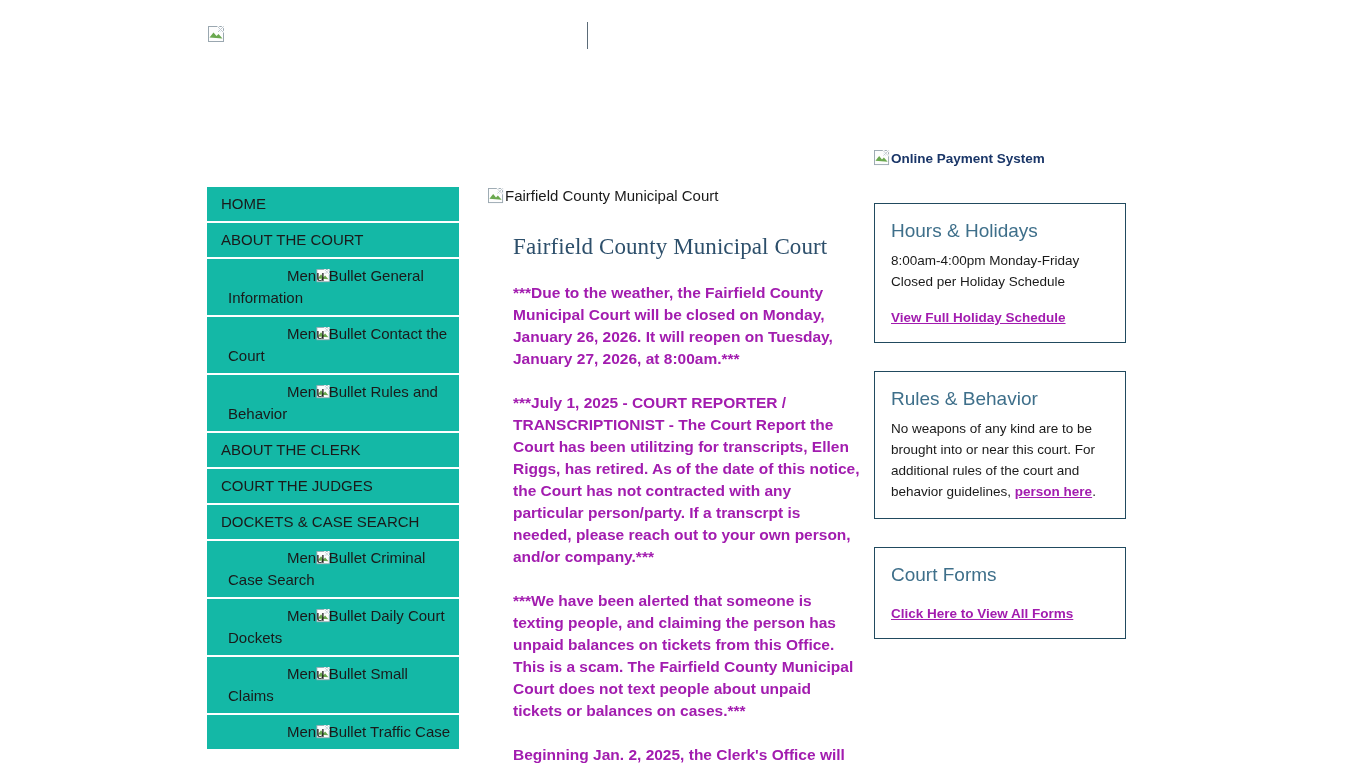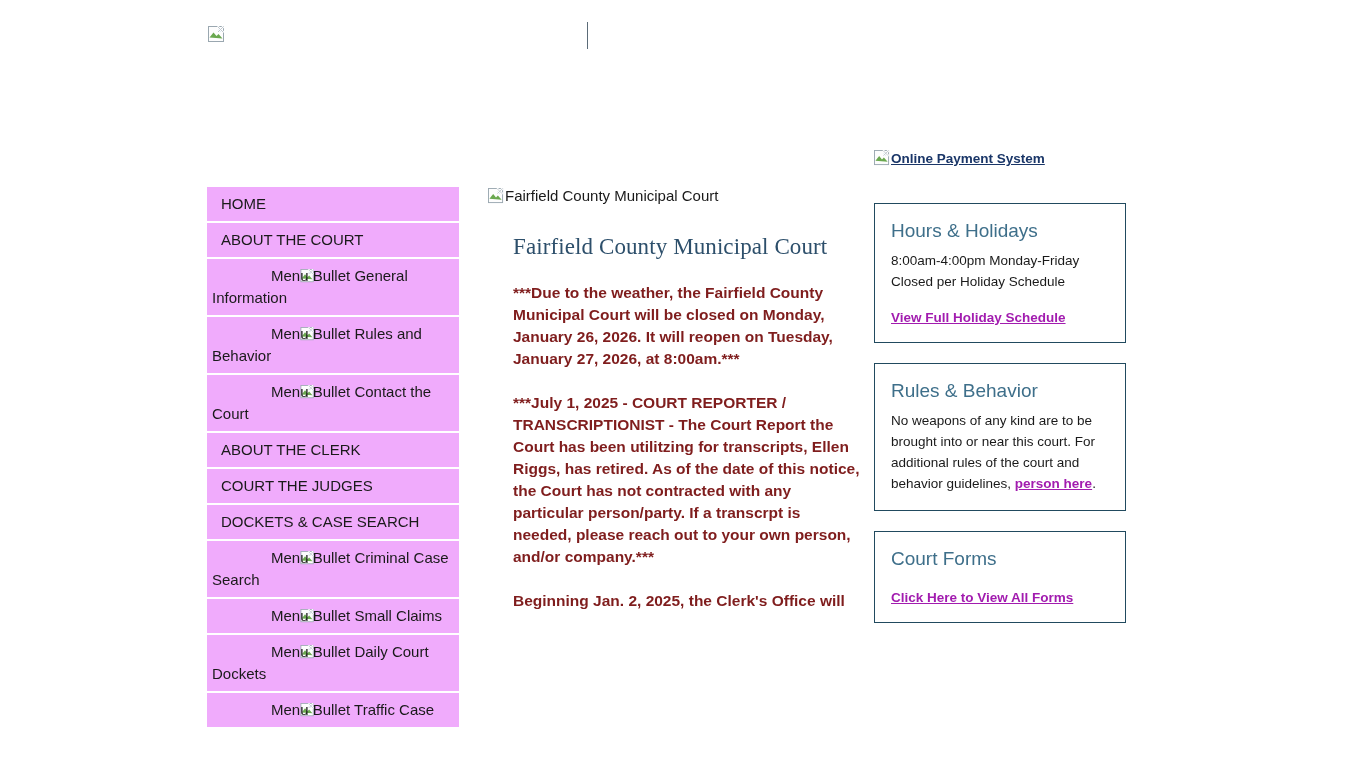--- a/index.html
+++ b/index.html
@@ -43,32 +43,32 @@
   }
 
   
   .sidebar {
     position: absolute;
     left: 207px; top: 186px;
     width: 252px;
     border-top: 1px solid #ffffff;
   }
   .nav-item {
-    background: #f0abfc;
+    background: #14b8a6;
     border-bottom: 2px solid #ffffff;
     color: #1a1a1a;
     font-size: 15px;
     line-height: 22px;
     padding: 6px 4px 6px 14px;
     text-decoration: none;
     display: block;
     cursor: pointer;
   }
   .nav-item.sub {
-    padding-left: 5px;
+    padding-left: 21px;
     text-indent: 44px;
   }
   .nav-item .bullet {
     display: inline-block;
     width: 15px; height: 14px;
     vertical-align: -2px;
     margin-right: 0px;
   }
 
   
@@ -89,54 +89,53 @@
   h1.court-title {
     font-family: "Liberation Serif", serif;
     font-size: 23px;
     font-weight: normal;
     color: #2d4f6b;
     margin: 28px 0 0 25px;
     line-height: 26px;
     letter-spacing: 0.1px;
   }
   .alert {
-    color: #7f1d1d;
+    color: #a21caf;
     font-weight: bold;
     font-size: 15.5px;
     line-height: 22px;
     margin: 22px 0 0 25px;
     width: 350px;
   }
 
   
   .rail {
     position: absolute;
     left: 874px; top: 150px;
     width: 255px;
   }
   .rail-link {
     display: block;
     color: #1a3668;
     font-weight: bold;
     font-size: 13.5px;
-    text-decoration: underline;
     margin-bottom: 0;
     line-height: 18px;
     white-space: nowrap;
     cursor: pointer;
   }
   .rail-link .brokenimg { vertical-align: -3px; }
   .rail-link-2 { margin-top: 26px; }
 
   .card {
     border: 1px solid #214a5f;
     background: #ffffff;
     width: 252px;
     padding: 14px 16px 16px 16px;
-    margin-top: 20px;
+    margin-top: 28px;
   }
   .card h2 {
     font-family: "Liberation Sans", sans-serif;
     font-weight: normal;
     font-size: 19px;
     color: #3e6f8a;
     margin: 0 0 6px 0;
     line-height: 26px;
   }
   .card p {
@@ -191,56 +190,56 @@
             <path d="M15.5 0.5 L9.5 6.5" stroke="#ffffff" stroke-width="2.4" fill="none"></path>
             <path d="M10 1 L15 6 M15 1 L10 6" stroke="#c0c8cf" stroke-width="1" fill="none"></path>
           </svg></span><span>Menu Bullet General Information</span></a>
       <a class="nav-item sub"><span class="bullet"><svg width="15" height="14" viewBox="0 0 17 17">
             <rect x="0.5" y="0.5" width="15" height="15" fill="#fdfdfd" stroke="#9aa7b0"></rect>
             <path d="M1.5 11.5 L5.5 6.5 L8.5 10 L10.5 8 L14.5 12.5 Z" fill="#6aa84f"></path>
             <circle cx="11.5" cy="4.5" r="1.6" fill="#bdd7ee"></circle>
             <path d="M9.5 0.5 L15.5 6.5" stroke="#ffffff" stroke-width="2.4" fill="none"></path>
             <path d="M15.5 0.5 L9.5 6.5" stroke="#ffffff" stroke-width="2.4" fill="none"></path>
             <path d="M10 1 L15 6 M15 1 L10 6" stroke="#c0c8cf" stroke-width="1" fill="none"></path>
+          </svg></span><span>Menu Bullet Contact the Court</span></a>
+      <a class="nav-item sub"><span class="bullet"><svg width="15" height="14" viewBox="0 0 17 17">
+            <rect x="0.5" y="0.5" width="15" height="15" fill="#fdfdfd" stroke="#9aa7b0"></rect>
+            <path d="M1.5 11.5 L5.5 6.5 L8.5 10 L10.5 8 L14.5 12.5 Z" fill="#6aa84f"></path>
+            <circle cx="11.5" cy="4.5" r="1.6" fill="#bdd7ee"></circle>
+            <path d="M9.5 0.5 L15.5 6.5" stroke="#ffffff" stroke-width="2.4" fill="none"></path>
+            <path d="M15.5 0.5 L9.5 6.5" stroke="#ffffff" stroke-width="2.4" fill="none"></path>
+            <path d="M10 1 L15 6 M15 1 L10 6" stroke="#c0c8cf" stroke-width="1" fill="none"></path>
           </svg></span><span>Menu Bullet Rules and Behavior</span></a>
-      <a class="nav-item sub"><span class="bullet"><svg width="15" height="14" viewBox="0 0 17 17">
-            <rect x="0.5" y="0.5" width="15" height="15" fill="#fdfdfd" stroke="#9aa7b0"></rect>
-            <path d="M1.5 11.5 L5.5 6.5 L8.5 10 L10.5 8 L14.5 12.5 Z" fill="#6aa84f"></path>
-            <circle cx="11.5" cy="4.5" r="1.6" fill="#bdd7ee"></circle>
-            <path d="M9.5 0.5 L15.5 6.5" stroke="#ffffff" stroke-width="2.4" fill="none"></path>
-            <path d="M15.5 0.5 L9.5 6.5" stroke="#ffffff" stroke-width="2.4" fill="none"></path>
-            <path d="M10 1 L15 6 M15 1 L10 6" stroke="#c0c8cf" stroke-width="1" fill="none"></path>
-          </svg></span><span>Menu Bullet Contact the Court</span></a>
       <a class="nav-item"><span>ABOUT THE CLERK</span></a>
       <a class="nav-item"><span>COURT THE JUDGES</span></a>
       <a class="nav-item"><span>DOCKETS &amp; CASE SEARCH</span></a>
       <a class="nav-item sub"><span class="bullet"><svg width="15" height="14" viewBox="0 0 17 17">
             <rect x="0.5" y="0.5" width="15" height="15" fill="#fdfdfd" stroke="#9aa7b0"></rect>
             <path d="M1.5 11.5 L5.5 6.5 L8.5 10 L10.5 8 L14.5 12.5 Z" fill="#6aa84f"></path>
             <circle cx="11.5" cy="4.5" r="1.6" fill="#bdd7ee"></circle>
             <path d="M9.5 0.5 L15.5 6.5" stroke="#ffffff" stroke-width="2.4" fill="none"></path>
             <path d="M15.5 0.5 L9.5 6.5" stroke="#ffffff" stroke-width="2.4" fill="none"></path>
             <path d="M10 1 L15 6 M15 1 L10 6" stroke="#c0c8cf" stroke-width="1" fill="none"></path>
           </svg></span><span>Menu Bullet Criminal Case Search</span></a>
       <a class="nav-item sub"><span class="bullet"><svg width="15" height="14" viewBox="0 0 17 17">
             <rect x="0.5" y="0.5" width="15" height="15" fill="#fdfdfd" stroke="#9aa7b0"></rect>
             <path d="M1.5 11.5 L5.5 6.5 L8.5 10 L10.5 8 L14.5 12.5 Z" fill="#6aa84f"></path>
             <circle cx="11.5" cy="4.5" r="1.6" fill="#bdd7ee"></circle>
             <path d="M9.5 0.5 L15.5 6.5" stroke="#ffffff" stroke-width="2.4" fill="none"></path>
             <path d="M15.5 0.5 L9.5 6.5" stroke="#ffffff" stroke-width="2.4" fill="none"></path>
             <path d="M10 1 L15 6 M15 1 L10 6" stroke="#c0c8cf" stroke-width="1" fill="none"></path>
+          </svg></span><span>Menu Bullet Daily Court Dockets</span></a>
+      <a class="nav-item sub"><span class="bullet"><svg width="15" height="14" viewBox="0 0 17 17">
+            <rect x="0.5" y="0.5" width="15" height="15" fill="#fdfdfd" stroke="#9aa7b0"></rect>
+            <path d="M1.5 11.5 L5.5 6.5 L8.5 10 L10.5 8 L14.5 12.5 Z" fill="#6aa84f"></path>
+            <circle cx="11.5" cy="4.5" r="1.6" fill="#bdd7ee"></circle>
+            <path d="M9.5 0.5 L15.5 6.5" stroke="#ffffff" stroke-width="2.4" fill="none"></path>
+            <path d="M15.5 0.5 L9.5 6.5" stroke="#ffffff" stroke-width="2.4" fill="none"></path>
+            <path d="M10 1 L15 6 M15 1 L10 6" stroke="#c0c8cf" stroke-width="1" fill="none"></path>
           </svg></span><span>Menu Bullet Small Claims</span></a>
-      <a class="nav-item sub"><span class="bullet"><svg width="15" height="14" viewBox="0 0 17 17">
-            <rect x="0.5" y="0.5" width="15" height="15" fill="#fdfdfd" stroke="#9aa7b0"></rect>
-            <path d="M1.5 11.5 L5.5 6.5 L8.5 10 L10.5 8 L14.5 12.5 Z" fill="#6aa84f"></path>
-            <circle cx="11.5" cy="4.5" r="1.6" fill="#bdd7ee"></circle>
-            <path d="M9.5 0.5 L15.5 6.5" stroke="#ffffff" stroke-width="2.4" fill="none"></path>
-            <path d="M15.5 0.5 L9.5 6.5" stroke="#ffffff" stroke-width="2.4" fill="none"></path>
-            <path d="M10 1 L15 6 M15 1 L10 6" stroke="#c0c8cf" stroke-width="1" fill="none"></path>
-          </svg></span><span>Menu Bullet Daily Court Dockets</span></a>
       <a class="nav-item sub"><span class="bullet"><svg width="15" height="14" viewBox="0 0 17 17">
             <rect x="0.5" y="0.5" width="15" height="15" fill="#fdfdfd" stroke="#9aa7b0"></rect>
             <path d="M1.5 11.5 L5.5 6.5 L8.5 10 L10.5 8 L14.5 12.5 Z" fill="#6aa84f"></path>
             <circle cx="11.5" cy="4.5" r="1.6" fill="#bdd7ee"></circle>
             <path d="M9.5 0.5 L15.5 6.5" stroke="#ffffff" stroke-width="2.4" fill="none"></path>
             <path d="M15.5 0.5 L9.5 6.5" stroke="#ffffff" stroke-width="2.4" fill="none"></path>
             <path d="M10 1 L15 6 M15 1 L10 6" stroke="#c0c8cf" stroke-width="1" fill="none"></path>
           </svg></span><span>Menu Bullet Traffic Case</span></a>
     </nav>
 
@@ -256,20 +255,21 @@
           <path d="M15.5 0.5 L9.5 6.5" stroke="#ffffff" stroke-width="2.4" fill="none"></path>
           <path d="M10 1 L15 6 M15 1 L10 6" stroke="#c0c8cf" stroke-width="1" fill="none"></path>
         </svg>
       </span><span>Fairfield County Municipal Court</span>
     </div>
 
     <h1 class="court-title">Fairfield County Municipal Court</h1>
 
     <p class="alert">***Due to the weather, the Fairfield County Municipal Court will be closed on Monday, January 26, 2026.  It will reopen on Tuesday, January 27, 2026, at 8:00am.***</p>
     <p class="alert">***July 1, 2025 - COURT REPORTER / TRANSCRIPTIONIST - The Court Report the Court has been utilitzing for transcripts, Ellen Riggs, has retired.  As of the date of this notice, the Court has not contracted with any particular person/party.  If a transcrpt is needed, please reach out to your own person, and/or company.***</p>
+    <p class="alert">***We have been alerted that someone is texting people, and claiming the person has unpaid balances on tickets from this Office.  This is a scam.  The Fairfield County Municipal Court does not text people about unpaid tickets or balances on cases.***</p>
     <p class="alert">Beginning Jan. 2, 2025, the Clerk's Office will</p>
 
   </main>
 
   <aside class="rail">
 
     <a class="rail-link">
       <span class="brokenimg">
         <svg width="16" height="16" viewBox="0 0 17 17">
           <rect x="0.5" y="0.5" width="15" height="15" fill="#fdfdfd" stroke="#9aa7b0"></rect>

